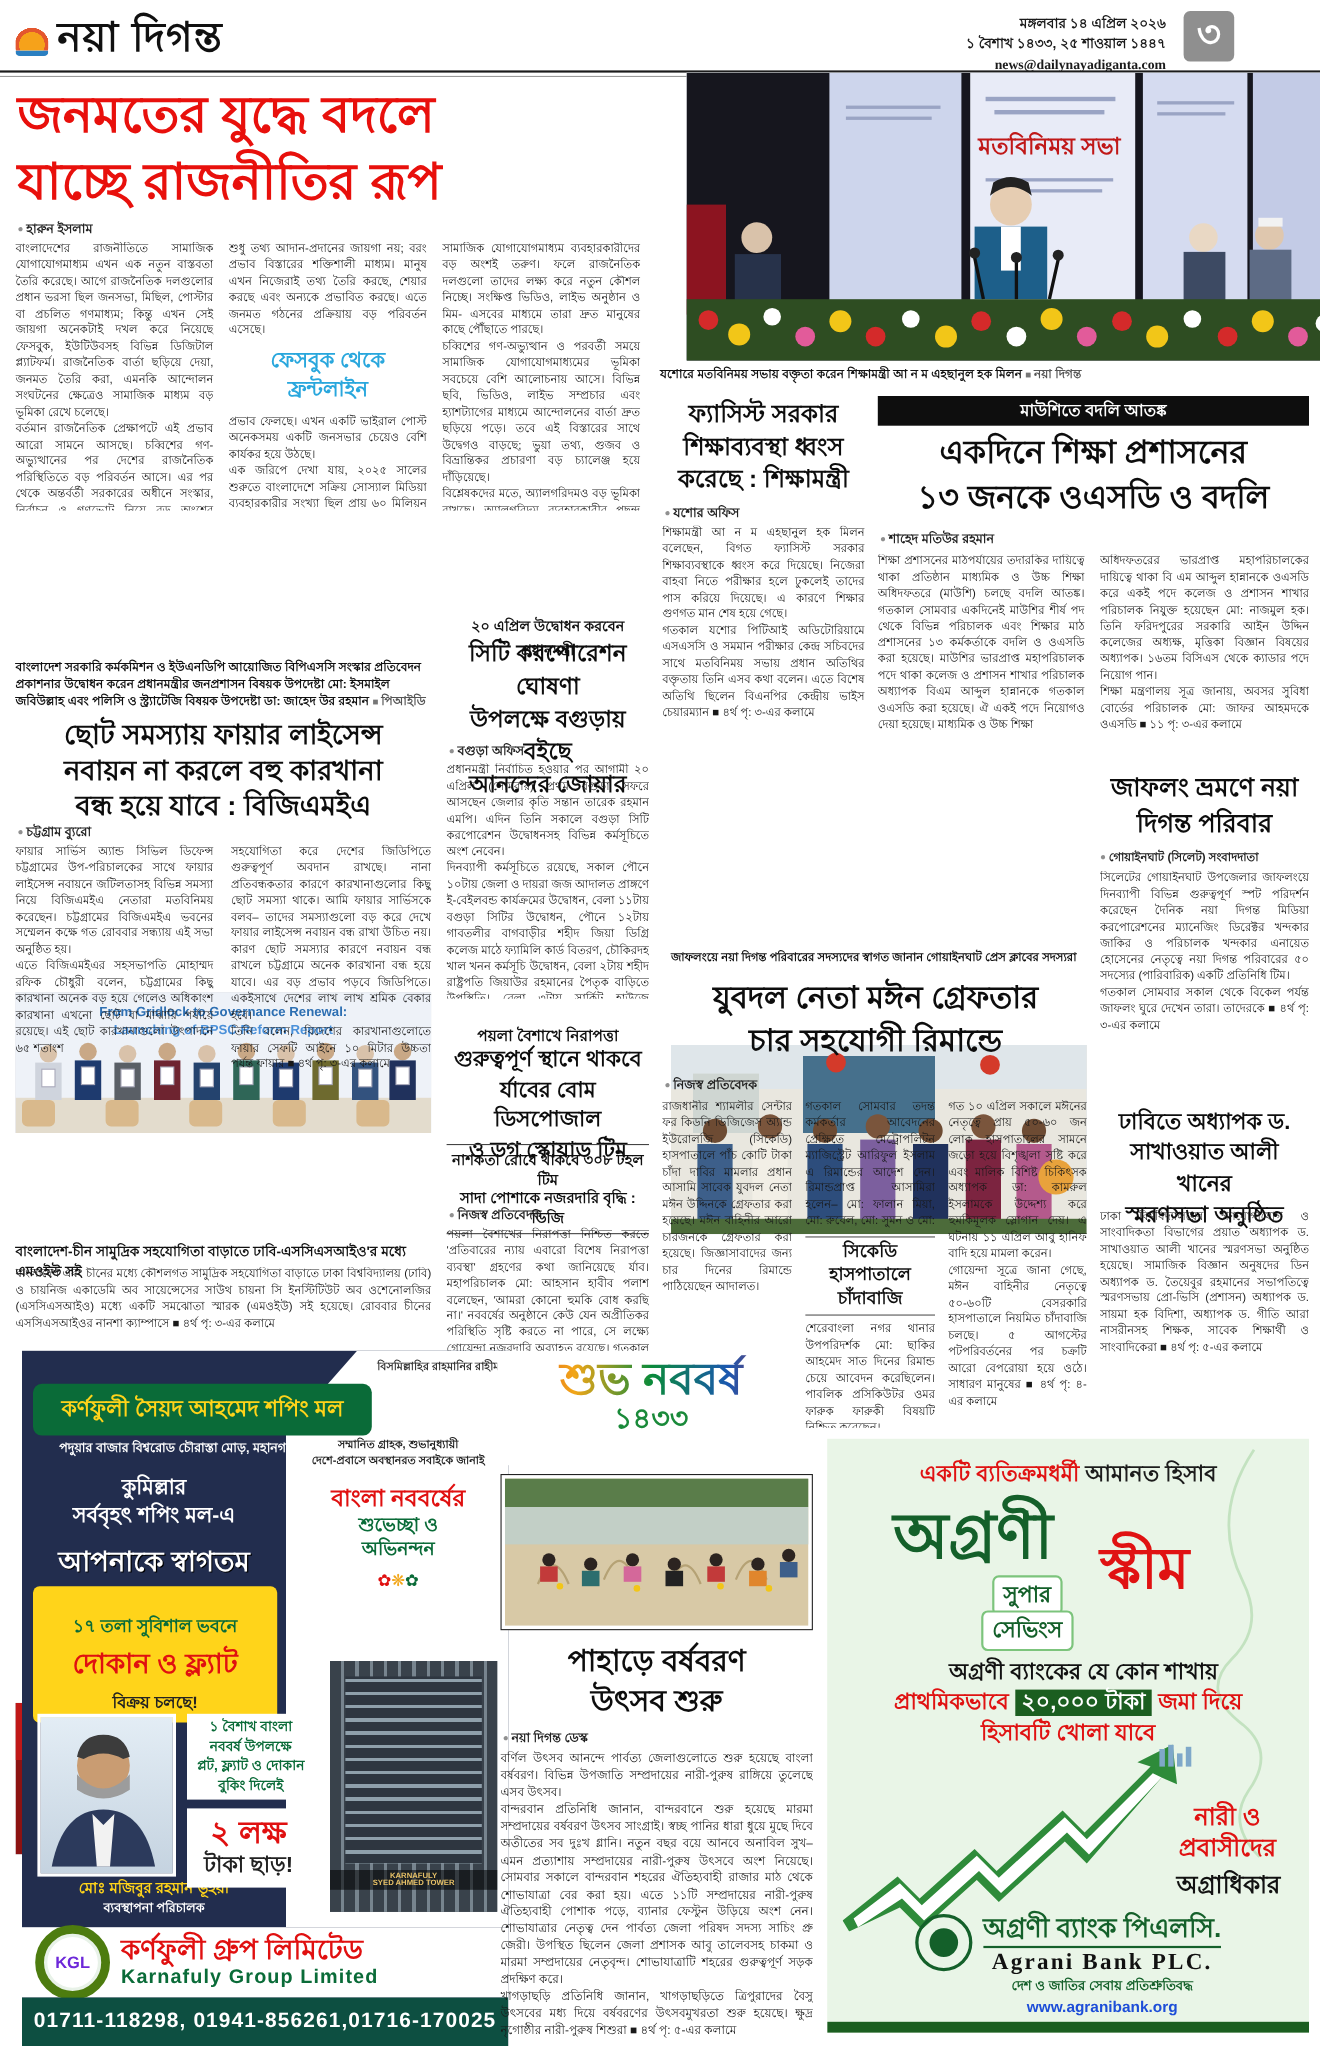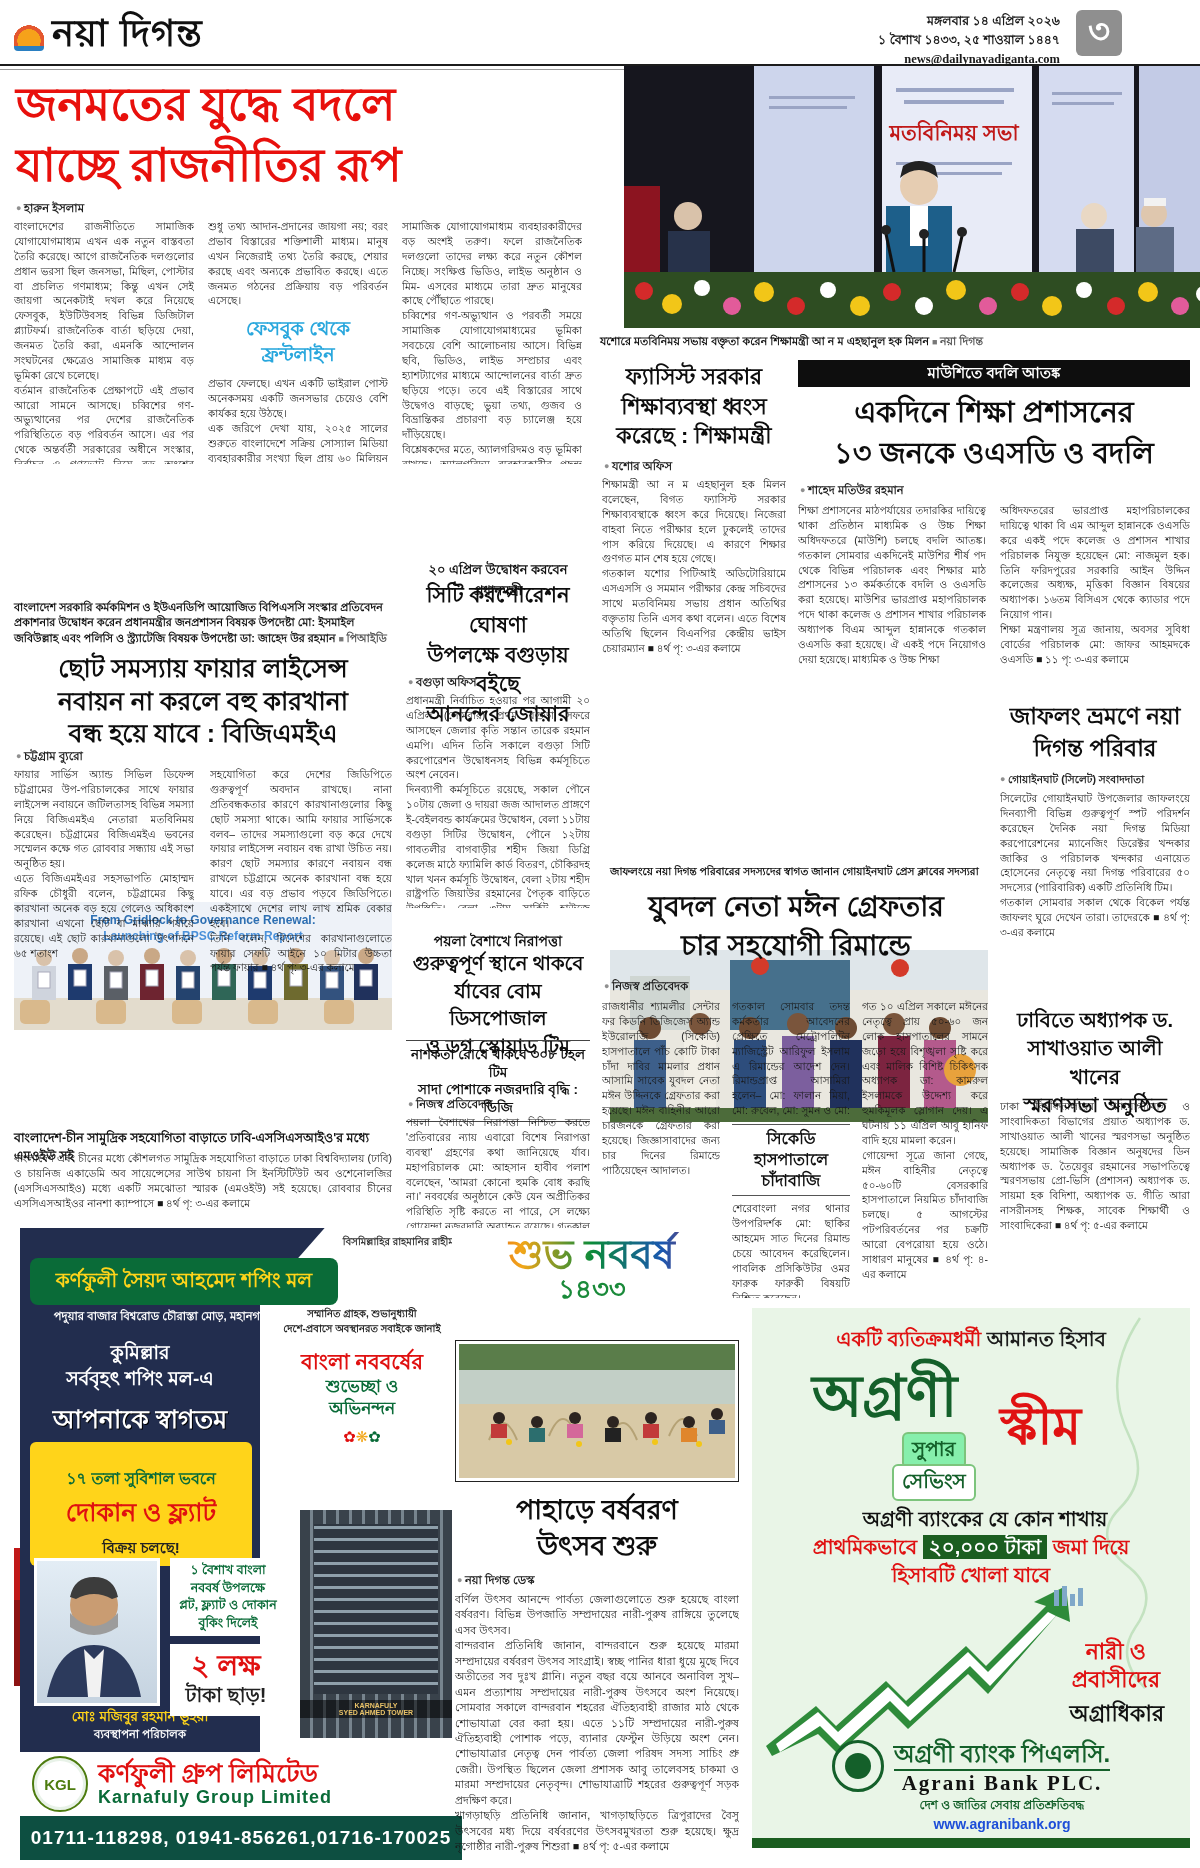--- a/index.html
+++ b/index.html
@@ -373,21 +373,21 @@
     <div class="abs" style="left:150px;top:416px;width:112px;background:#fff;text-align:center;color:#e01010;font-size:28px;font-weight:800;">২ লক্ষ</div>
     <div class="abs" style="left:150px;top:452px;width:112px;background:#fff;text-align:center;color:#222;font-size:20px;font-weight:800;padding-bottom:3px;">টাকা ছাড়!</div>
 
     <div class="abs tower" style="right:10px;top:282px;width:152px;height:228px;">
       <div class="tower2" style="position:absolute;left:14px;top:14px;width:124px;height:170px;"></div>
       <div style="position:absolute;left:0;bottom:20px;width:100%;text-align:center;color:#e8c268;font-size:7px;font-weight:700;white-space:pre-line;background:rgba(0,0,0,.55);padding:2px 0;">KARNAFULY
 SYED AHMED TOWER</div>
     </div>
 
     <div class="abs" style="left:0;top:524px;width:442px;height:64px;background:#fff;display:flex;align-items:center;gap:10px;padding-left:12px;box-sizing:border-box;">
-      <div style="width:52px;height:52px;border-radius:50%;border:2px solid #4d7c0f;display:flex;align-items:center;justify-content:center;color:#4d7c0f;font-weight:800;font-size:15px;box-shadow:inset 0 0 0 3px #e8f2e8;">KGL</div>
+      <div style="width:52px;height:52px;border-radius:50%;border:8px solid #4d7c0f;display:flex;align-items:center;justify-content:center;color:#6d28d9;font-weight:800;font-size:15px;box-shadow:inset 0 0 0 3px #e8f2e8;">KGL</div>
       <div>
         <div style="color:#e01010;font-size:25px;font-weight:800;line-height:1.1;">কর্ণফুলী গ্রুপ লিমিটেড</div>
         <div style="color:#0a6b38;font-size:18px;font-weight:800;letter-spacing:1px;">Karnafuly Group Limited</div>
       </div>
     </div>
     <div class="abs" style="left:0;top:588px;width:442px;height:44px;background:#0d4f41;display:flex;align-items:center;justify-content:center;color:#fff;font-size:19px;font-weight:800;letter-spacing:1px;">01711-118298, 01941-856261,01716-170025</div>
   </div>
 
   <div class="abs" style="left:452px;top:1228px;width:280px;height:104px;background:#fff;text-align:center;">
     <div style="font-size:40px;font-weight:800;background:linear-gradient(90deg,#d42a2a,#f2a618,#0a8a3a,#1a57b0,#d42a2a);-webkit-background-clip:text;background-clip:text;color:#d42a2a;-webkit-text-fill-color:transparent;line-height:1.1;margin-top:4px;">শুভ নববর্ষ</div>
@@ -439,21 +439,21 @@
   <div class="abs agrani" style="left:752px;top:1308px;width:438px;height:540px;">
     <svg class="abs" style="right:0;top:0;" width="200" height="420" viewBox="0 0 200 420">
       <path d="M150 10 q-40 60 -10 120 q20 40 -10 70 q-30 30 10 60 q30 25 5 60 q-20 30 10 60" fill="none" stroke="#c3e2c0" stroke-width="2.5"></path>
     </svg>
     <div class="abs" style="left:0;top:16px;width:438px;text-align:center;font-size:20px;font-weight:800;">
       <span style="color:#e01212;">একটি ব্যতিক্রমধর্মী</span>
       <span style="color:#1c1c1c;">আমানত হিসাব</span>
     </div>
     <div class="abs" style="left:60px;top:44px;font-size:58px;font-weight:800;color:#14602a;">অগ্রণী</div>
     <div class="abs" style="left:248px;top:78px;font-size:52px;font-weight:800;color:#e01212;">স্কীম</div>
-    <div class="abs" style="left:150px;top:124px;font-size:20px;font-weight:800;color:#14602a;border:2px solid #7cc47c;border-radius:6px;padding:0 8px;background:#86efac;">সুপার</div>
+    <div class="abs" style="left:150px;top:124px;font-size:20px;font-weight:800;color:#14602a;border:2px solid #7cc47c;border-radius:6px;padding:0 8px;background:#ffffff;">সুপার</div>
     <div class="abs" style="left:140px;top:156px;font-size:20px;font-weight:800;color:#14602a;border:2px solid #7cc47c;border-radius:6px;padding:0 8px;background:#fff;">সেভিংস</div>
     <div class="abs" style="left:14px;top:196px;width:438px;text-align:center;color:#111;font-size:20px;font-weight:800;">অগ্রণী ব্যাংকের যে কোন শাখায়</div>
     <div class="abs" style="left:0;top:224px;width:438px;text-align:center;font-size:20px;font-weight:800;">
       <span style="color:#e01212;">প্রাথমিকভাবে</span>
       <span style="background:#1b5e20;color:#fff;padding:1px 6px;">২০,০০০ টাকা</span>
       <span style="color:#e01212;">জমা দিয়ে</span>
     </div>
     <div class="abs" style="left:0;top:252px;width:438px;text-align:center;color:#e01212;font-size:20px;font-weight:800;">হিসাবটি খোলা যাবে</div>
     <svg class="abs" style="left:14px;top:278px;" width="330" height="170" viewBox="0 0 330 170">
       <polygon points="0,160 50,120 70,140 120,95 140,115 200,60 220,80 280,20 268,16 300,0 304,36 290,30 222,108 202,88 142,143 122,123 72,168 52,148 6,170" fill="#2e8b3a"></polygon>

